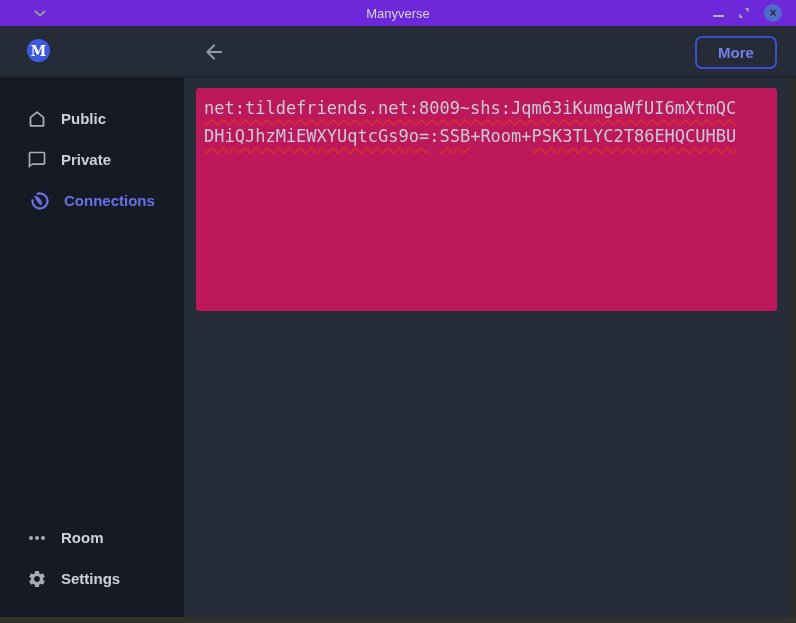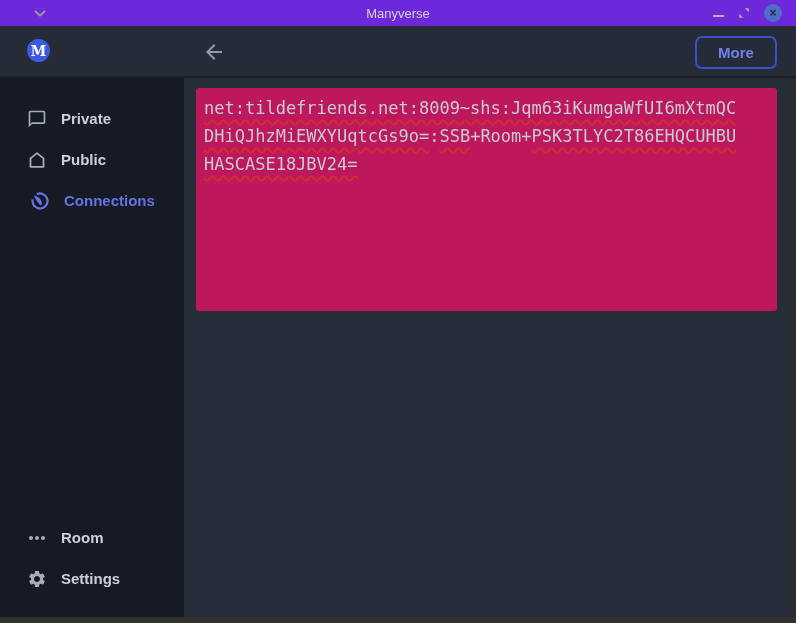--- a/index.html
+++ b/index.html
@@ -114,34 +114,34 @@
       </svg>
   </div>
   <div class="done-btn">More</div>
 </div>
 
 <div class="sidebar">
   <div class="side-group">
 
     <div class="side-item">
       <span class="icon20">
+        <svg width="20" height="20" viewBox="0 0 20 20">
+            <path d="M3.5,8.4 L10,3.1 L16.5,8.4 V16.8 H3.5 Z" fill="none" stroke="currentColor" stroke-width="1.8" stroke-linejoin="round"></path>
+          </svg>
+      </span>
+      <span class="label">Public</span>
+    </div>
+
+    <div class="side-item">
+      <span class="icon20">
         <svg width="20" height="20" viewBox="0 0 24 24">
             <path d="M20,2H4C2.9,2,2,2.9,2,4v18l4-4h14c1.1,0,2-0.9,2-2V4C22,2.9,21.1,2,20,2z M20,16H6l-2,2V4h16V16z" fill="currentColor"></path>
           </svg>
       </span>
       <span class="label">Private</span>
-    </div>
-
-    <div class="side-item">
-      <span class="icon20">
-        <svg width="20" height="20" viewBox="0 0 20 20">
-            <path d="M3.5,8.4 L10,3.1 L16.5,8.4 V16.8 H3.5 Z" fill="none" stroke="currentColor" stroke-width="1.8" stroke-linejoin="round"></path>
-          </svg>
-      </span>
-      <span class="label">Public</span>
     </div>
 
 
     <div class="side-item active">
       <span class="icon20">
         <svg width="20" height="20" viewBox="0 0 20 20">
           <circle cx="10" cy="10" r="7.5" fill="none" stroke="currentColor" stroke-width="2.2" stroke-dasharray="40 7.1" transform="rotate(-115 10 10)"></circle>
           <path d="M3.9,4.4 C8.6,5.1 11.7,8.3 12.0,12.6 C12.1,14.0 10.4,14.5 9.6,13.4 C7.1,10.3 5.1,7.5 3.9,4.4 Z" fill="currentColor"></path>
         </svg>
       </span>
@@ -172,18 +172,17 @@
     </div>
 
 
   </div>
 </div>
 
 <div class="main">
   <div class="invite-field">
     <div class="invite-line"><span class="seg miss">net:tildefriends.net:8009~shs:Jqm63iKumgaWfUI6mXtmQC</span></div>
     <div class="invite-line"><span class="seg miss">DHiQJhzMiEWXYUqtcGs9o=</span><span class="seg">:</span><span class="seg miss">SSB</span><span class="seg">+Room+</span><span class="seg miss">PSK3TLYC2T86EHQCUHBU</span></div>
-    <div class="invite-line"><span class="seg miss">HASCASE18JBV24=</span></div>
   </div>
 </div>
 
 <div class="edge-right"></div>
 <div class="edge-bottom"></div>
 
 </body></html>

